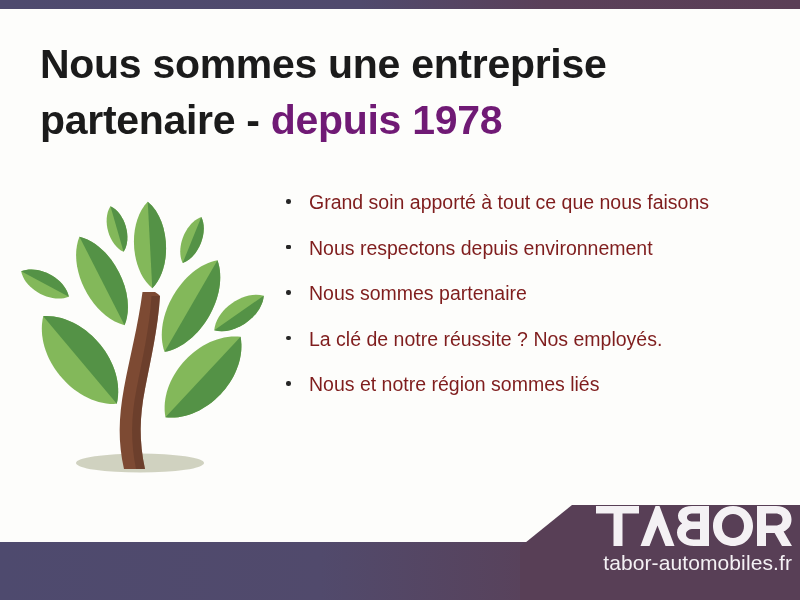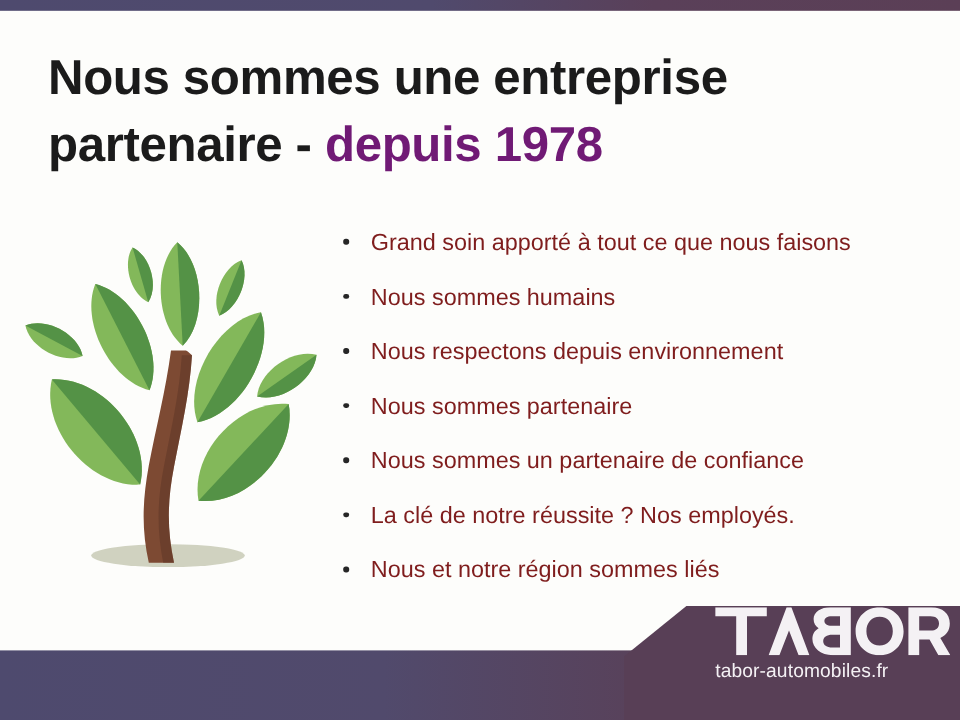--- a/index.html
+++ b/index.html
@@ -64,23 +64,23 @@
     left: 0;
     top: 0;
     width: 196px;
     height: 40px;
   }
   .logo-url {
     position: absolute;
     left: 0;
     top: 45px;
     width: 196px;
-    text-align: left;
+    text-align: right;
     color: #f4f1f4;
-    font-size: 16px;
+    font-size: 21px;
     letter-spacing: 0.1px;
     font-family: "Liberation Sans", sans-serif;
     white-space: nowrap;
   }
 
   
   .heading {
     position: absolute;
     left: 40px;
     top: 36px;
@@ -203,24 +203,23 @@
       </g>
 
       <g transform="translate(189,185) rotate(43) scale(1.26,1.02)">
         <use href="#leaf-shape"></use>
       </g>
     </svg>
   </div>
 
   <ul class="bullets">
     <li><span class="dot"></span><span>Grand soin apporté à tout ce que nous faisons</span></li>
-    <li><span class="dot"></span><span>Nous sommes humains</span></li>
+    <li><span class="dot"></span></li>
     <li><span class="dot"></span><span>Nous respectons depuis environnement</span></li>
     <li><span class="dot"></span><span>Nous sommes partenaire</span></li>
-    <li><span class="dot"></span><span>Nous sommes un partenaire de confiance</span></li>
     <li><span class="dot"></span><span>La clé de notre réussite ? Nos employés.</span></li>
     <li><span class="dot"></span><span>Nous et notre région sommes liés</span></li>
   </ul>
 
   <div class="band-bottom"></div>
 
   <div class="logo-banner"></div>
 
   <div class="logo-inner">
 

